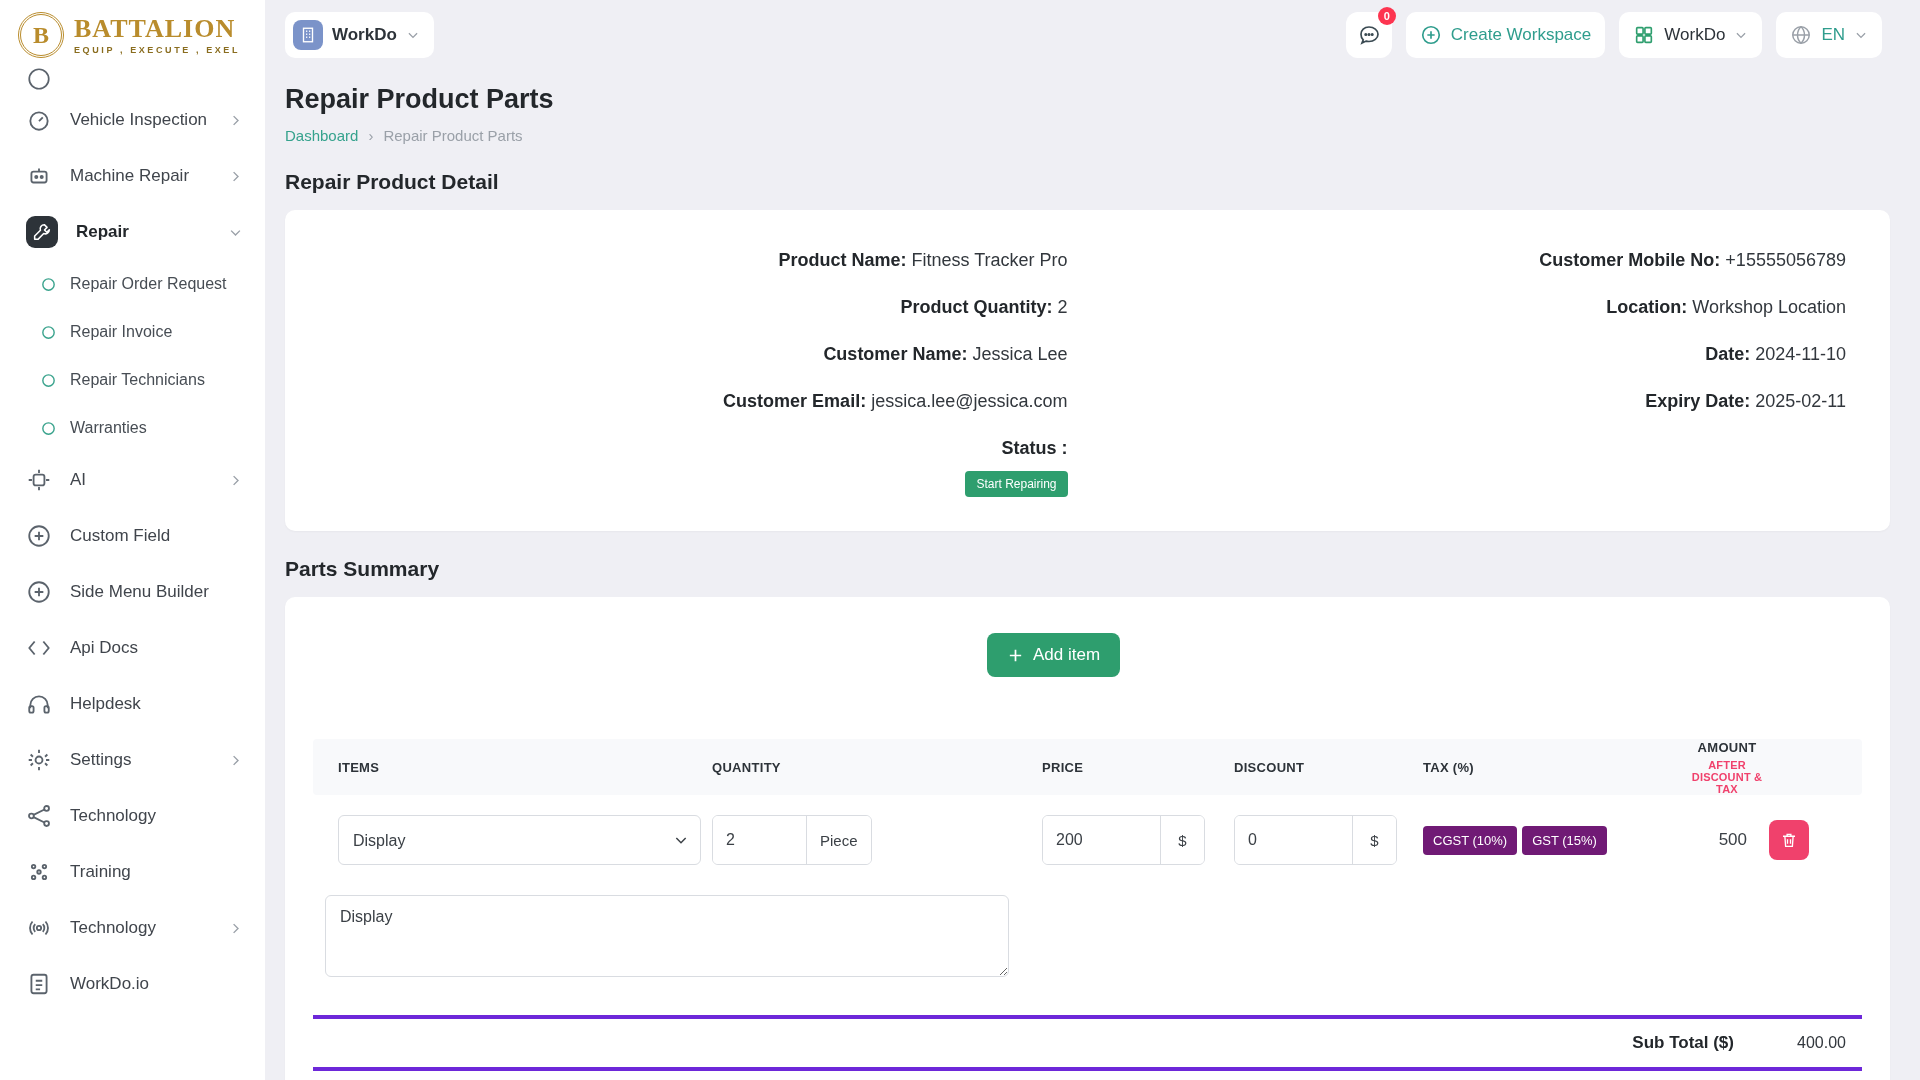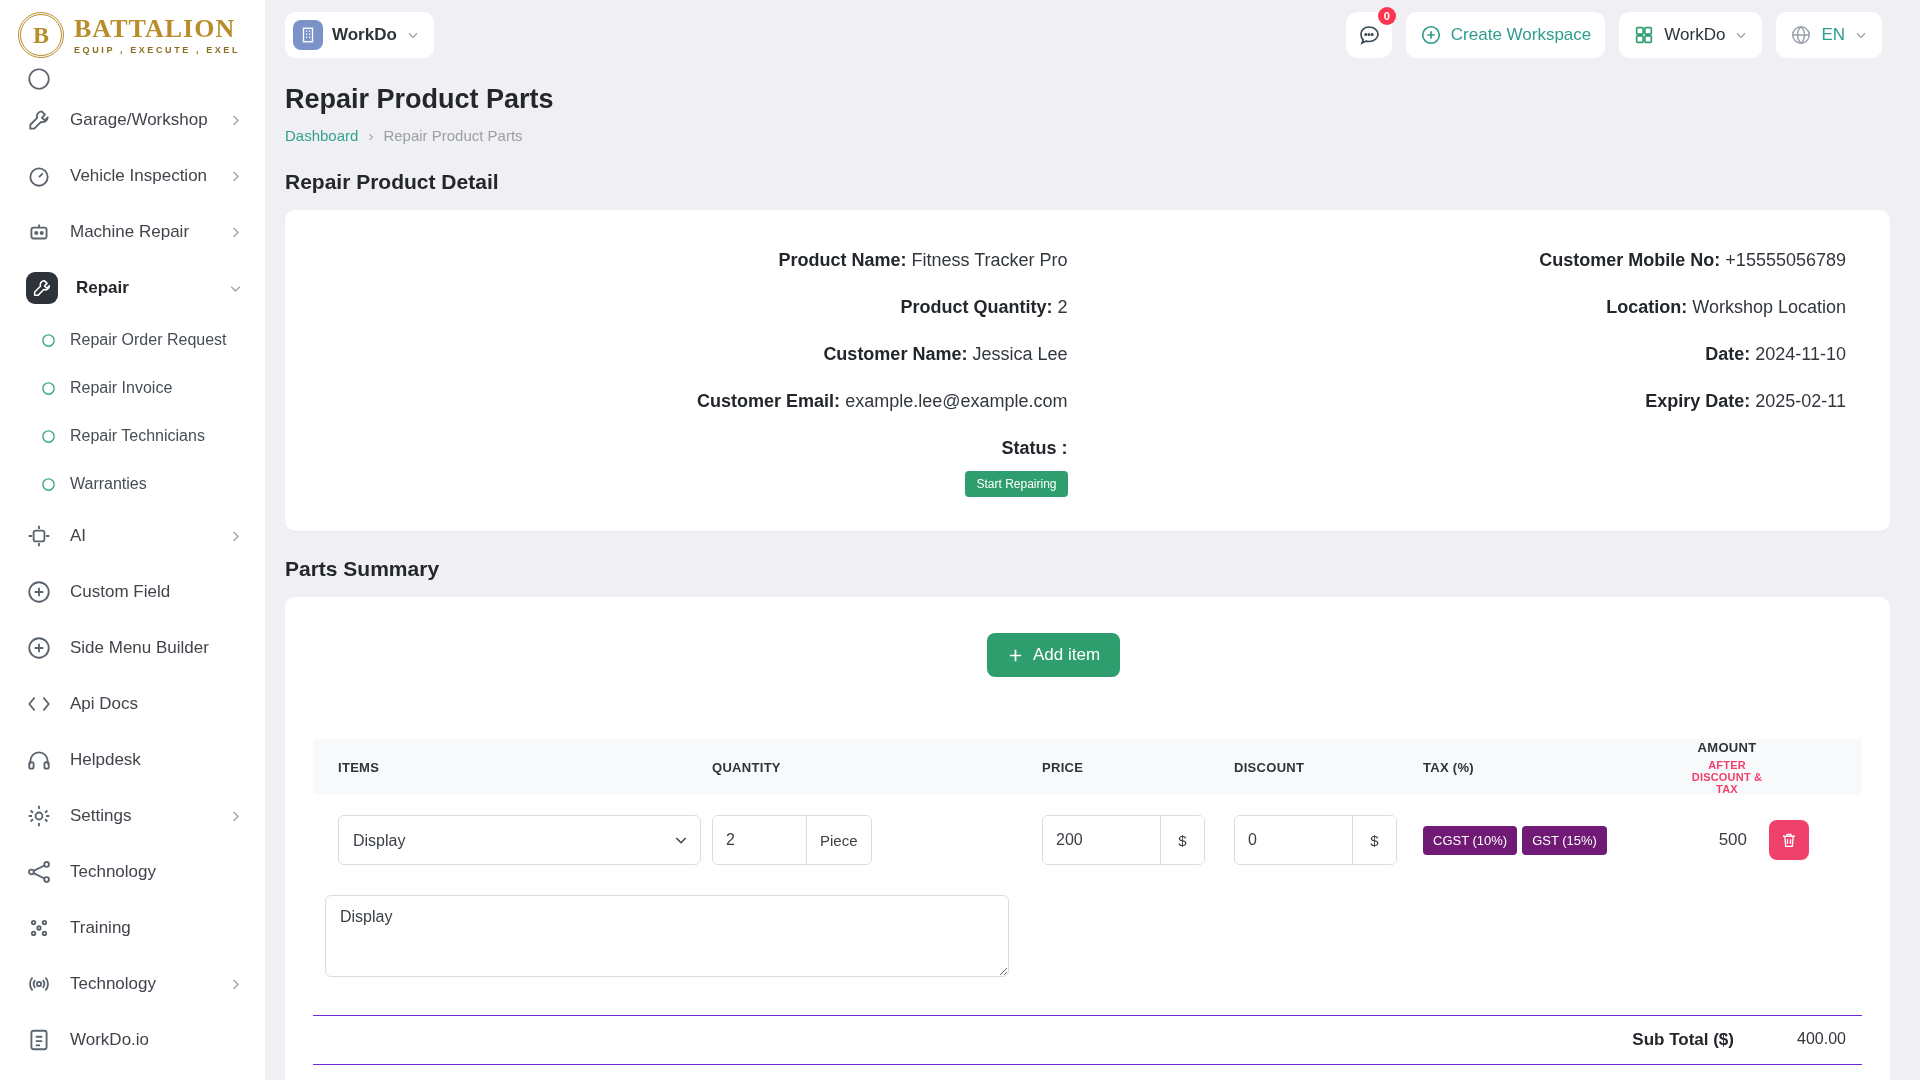--- a/index.html
+++ b/index.html
@@ -98,21 +98,21 @@
   .addon-sm { min-width:44px; justify-content:center; }
   .tax-cell { display:flex; gap:5px; }
   .tax-badge { background:#701a75; color:#fff; font-size:13px; padding:7px 10px; border-radius:4px; white-space:nowrap; }
   .amount-cell { display:flex; align-items:center; justify-content:flex-end; gap:22px; padding-right:28px; }
   .amount-val { font-size:17px; color:#3b4046; }
   .btn-delete { width:40px; height:40px; border:none; border-radius:8px; background:#f0416c; color:#fff;
     display:flex; align-items:center; justify-content:center; cursor:pointer; }
   .btn-delete svg { width:18px; height:18px; }
   .desc-area { margin:30px 0 34px 12px; width:684px; height:82px; border:1px solid #d9dce1; border-radius:6px;
     font-family:inherit; font-size:16px; color:#3b4046; padding:12px 14px; resize:both; }
-  .summary-row { display:flex; justify-content:flex-end; align-items:flex-start; border-top:1px solid #6d28d9; padding:14px 16px 14px 25px; }
+  .summary-row { display:flex; justify-content:flex-end; align-items:center; border-top:4px solid #6d28d9; padding:14px 16px 14px 25px; }
   .summary-label { font-size:17px; font-weight:700; color:#23272b; }
   .summary-value { min-width:112px; text-align:right; font-size:16px; color:#32373d; }
 </style>
 </head>
 <body>
 
 <div class="app">
 
   <aside class="sidebar">
     <div class="logo">
@@ -126,33 +126,20 @@
     <nav class="menu">
 
       <div class="menu-item partial">
         <span class="mi-icon">
           <svg viewBox="0 0 24 24" fill="none" stroke="currentColor" stroke-width="1.6">
               <circle cx="12" cy="12" r="9"></circle>
             </svg>
         </span>
       </div>
 
-      <div class="menu-item">
-        <span class="mi-icon">
-          <svg viewBox="0 0 24 24" fill="none" stroke="currentColor" stroke-width="1.7" stroke-linejoin="round">
-              <path d="M14.5 4a4.5 4.5 0 0 0-4.2 6.1L4 16.4V20h3.6l6.3-6.3A4.5 4.5 0 0 0 20 9.5l-2.8 2.8-2.5-2.5L17.5 7z"></path>
-            </svg>
-        </span>
-        <span class="mi-label">Garage/Workshop</span>
-        <span class="mi-chevron">
-          <svg viewBox="0 0 24 24" fill="none" stroke="currentColor" stroke-width="2.2">
-              <polyline points="9 5 16 12 9 19"></polyline>
-            </svg>
-        </span>
-      </div>
 
       <div class="menu-item">
         <span class="mi-icon">
           <svg viewBox="0 0 24 24" fill="none" stroke="currentColor" stroke-width="1.7">
               <circle cx="12" cy="13" r="8"></circle>
               <path d="M12 13l3.5-3.5"></path>
             </svg>
         </span>
         <span class="mi-label">Vehicle Inspection</span>
         <span class="mi-chevron">
@@ -446,21 +433,21 @@
           <div class="field-row">
             <span class="field-label">Product Quantity:</span>
             <span class="field-value">2</span>
           </div>
           <div class="field-row">
             <span class="field-label">Customer Name:</span>
             <span class="field-value">Jessica Lee</span>
           </div>
           <div class="field-row">
             <span class="field-label">Customer Email:</span>
-            <span class="field-value">example.lee@example.com</span>
+            <span class="field-value">jessica.lee@jessica.com</span>
           </div>
           <div class="status-label">Status :</div>
           <span class="status-badge">Start Repairing</span>
         </div>
         <div class="detail-col">
           <div class="field-row">
             <span class="field-label">Customer Mobile No:</span>
             <span class="field-value">+15555056789</span>
           </div>
           <div class="field-row">

